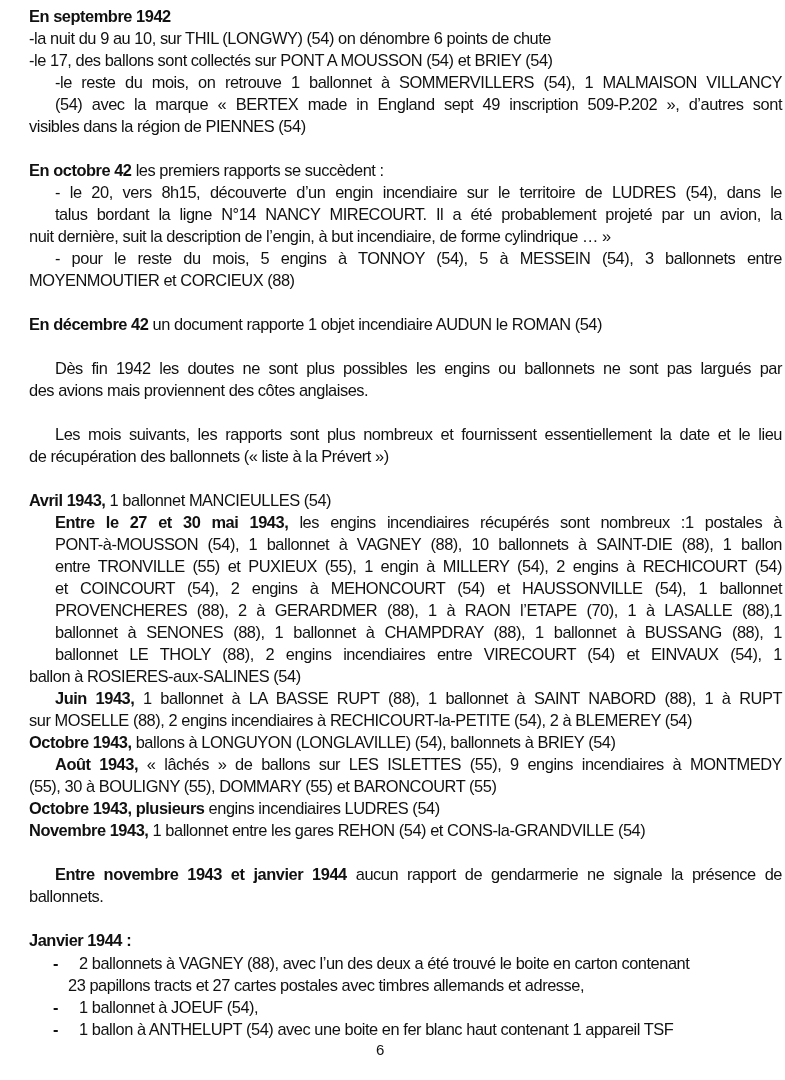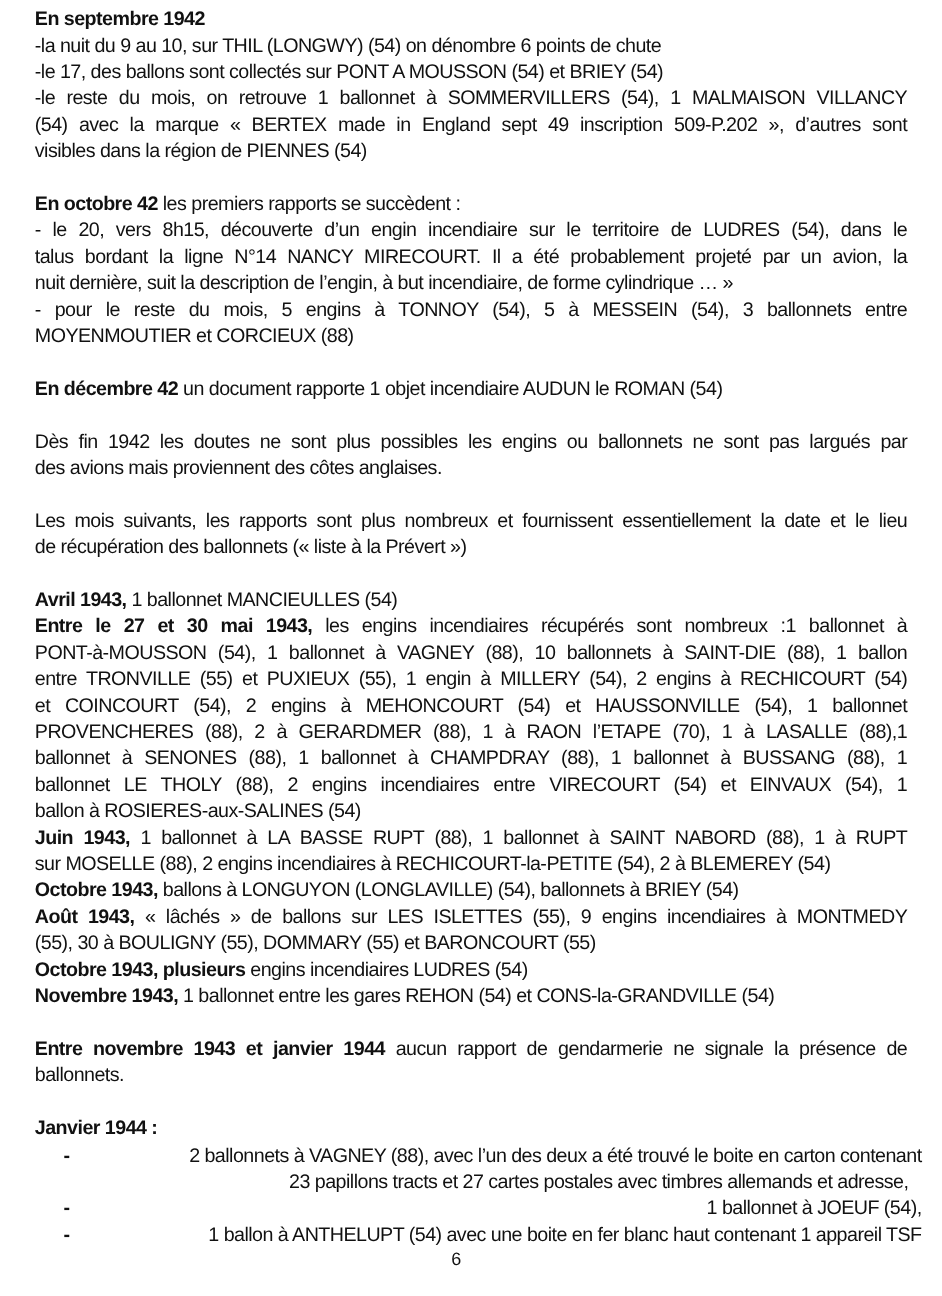--- a/index.html
+++ b/index.html
@@ -7,24 +7,24 @@
     width: 785px; height: 1080px; overflow: hidden; position: relative;
     font-family: "Liberation Sans", sans-serif;
     color: #111111;
   }
   .page { position: absolute; left: 18px; top: 0; width: 727px; }
   .line {
     position: absolute; left: 11px; width: 727px;
     font-size: 16.4px; line-height: 22px; white-space: nowrap;
     letter-spacing: -0.45px;
   }
-  .line.j { text-align: justify; text-align-last: justify; }
+  .line.j { text-align: justify; text-align-last: justify; margin-left: 26px; }
   b { font-weight: bold; }
   .bullet { position: absolute; left: 24px; font-weight: bold; }
-  .bl { left: 62px; width: 677px; text-align: right; }
+  .bl { left: 50px; width: 677px; }
   .pagenum { position: absolute; left: 376px; top: 1040px; font-size: 15px; line-height: 20px; }
 </style>
 </head>
 <body>
 
 <div class="page">
 
   <div class="line" style="top:5px"><b>En septembre 1942</b></div>
   <div class="line" style="top:27px">-la nuit du 9 au 10, sur THIL (LONGWY) (54) on dénombre 6 points de chute</div>
   <div class="line" style="top:49px">-le 17, des ballons sont collectés sur PONT A MOUSSON (54) et BRIEY (54)</div>
@@ -42,21 +42,21 @@
   <div class="line" style="top:313px"><b>En décembre 42</b><span> un document rapporte 1 objet incendiaire AUDUN le ROMAN (54)</span></div>
 
   <div class="line j" style="top:357px">Dès fin 1942 les doutes ne sont plus possibles les engins ou ballonnets ne sont pas largués par</div>
   <div class="line" style="top:379px">des avions mais proviennent des côtes anglaises.</div>
 
   <div class="line j" style="top:423px">Les mois suivants, les rapports sont plus nombreux et fournissent essentiellement la date et le lieu</div>
   <div class="line" style="top:445px">de récupération des ballonnets (« liste à la Prévert »)</div>
 
   <div class="line" style="top:489px"><b>Avril 1943,</b><span> 1 ballonnet MANCIEULLES (54)</span></div>
 
-  <div class="line j" style="top:511px"><b>Entre le 27 et 30 mai 1943,</b><span> les engins incendiaires récupérés sont nombreux :1 ballonnet à</span></div>
+  <div class="line j" style="top:511px"><b>Entre le 27 et 30 mai 1943,</b><span> les engins incendiaires récupérés sont nombreux :1 postales à</span></div>
   <div class="line j" style="top:533px">PONT-à-MOUSSON (54), 1 ballonnet à VAGNEY (88), 10 ballonnets à SAINT-DIE (88), 1 ballon</div>
   <div class="line j" style="top:555px">entre TRONVILLE (55) et PUXIEUX (55), 1 engin à MILLERY (54), 2 engins à RECHICOURT (54)</div>
   <div class="line j" style="top:577px">et COINCOURT (54), 2 engins à MEHONCOURT (54) et HAUSSONVILLE (54), 1 ballonnet</div>
   <div class="line j" style="top:599px">PROVENCHERES (88), 2 à GERARDMER (88), 1 à RAON l’ETAPE (70), 1 à LASALLE (88),1</div>
   <div class="line j" style="top:621px">ballonnet à SENONES (88), 1 ballonnet à CHAMPDRAY (88), 1 ballonnet à BUSSANG (88), 1</div>
   <div class="line j" style="top:643px">ballonnet LE THOLY (88), 2 engins incendiaires entre VIRECOURT (54) et EINVAUX (54), 1</div>
   <div class="line" style="top:665px">ballon à ROSIERES-aux-SALINES (54)</div>
 
   <div class="line j" style="top:687px"><b>Juin 1943,</b><span> 1 ballonnet à LA BASSE RUPT (88), 1 ballonnet à SAINT NABORD (88), 1 à RUPT</span></div>
   <div class="line" style="top:709px">sur MOSELLE (88), 2 engins incendiaires à RECHICOURT-la-PETITE (54), 2 à BLEMEREY (54)</div>

